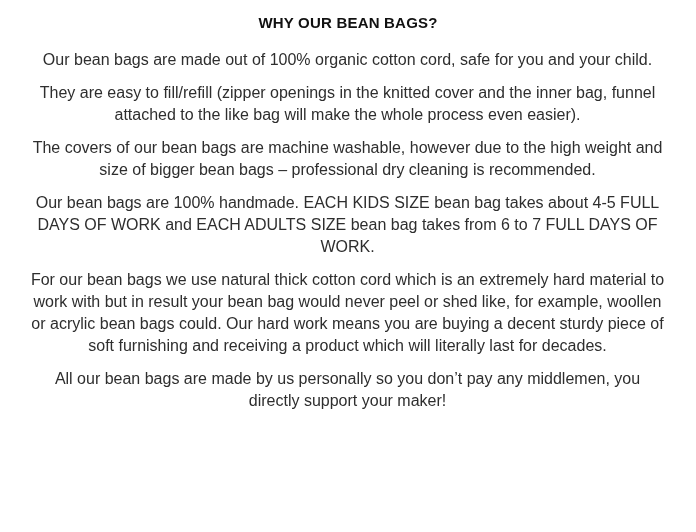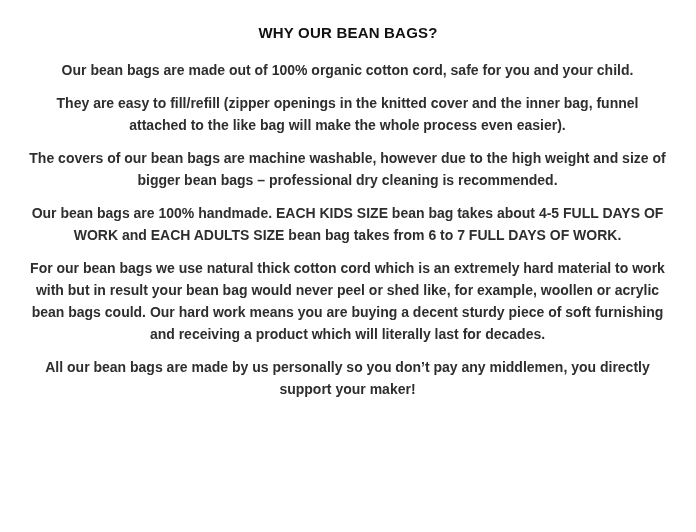--- a/index.html
+++ b/index.html
@@ -15,36 +15,36 @@
     body {
       width: 696px;
       height: 532px;
       background: var(--background, #ffffff);
       font-family: "Liberation Sans", sans-serif;
       overflow: hidden;
     }
     main.content {
       width: 100%;
       height: 100%;
-      padding: 24px 28px 0 28px;
+      padding: 14px 28px 0 28px;
       text-align: center;
       color: var(--text, #2e2e2e);
     }
     h1.page-title {
       font-size: 15px;
       line-height: 18px;
       font-weight: 700;
       color: var(--heading, #111111);
       letter-spacing: 0.2px;
       margin: 0 0 17px 0;
     }
     p.paragraph {
-      font-size: 14px;
+      font-size: 16px;
       line-height: 22px;
-      font-weight: 700;
+      font-weight: 400;
       margin: 0 1px 11px 0;
     }
     p.paragraph:last-child {
       margin-bottom: 0;
     }
   </style>
 </head>
 <body>
 
 <main class="content">

